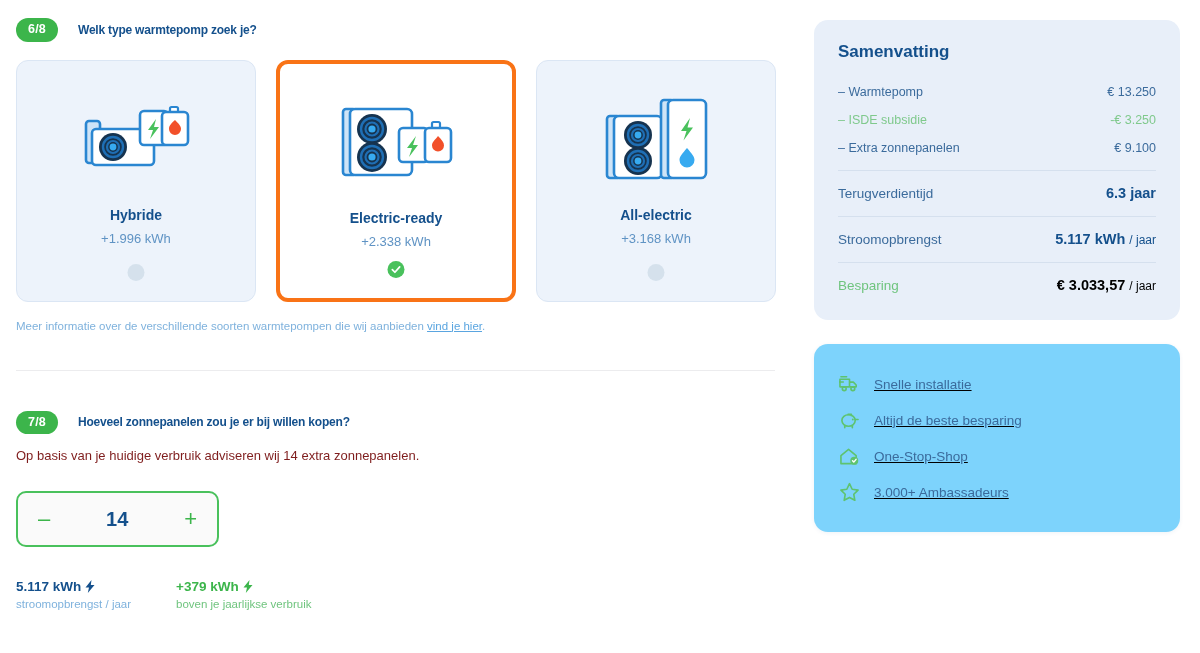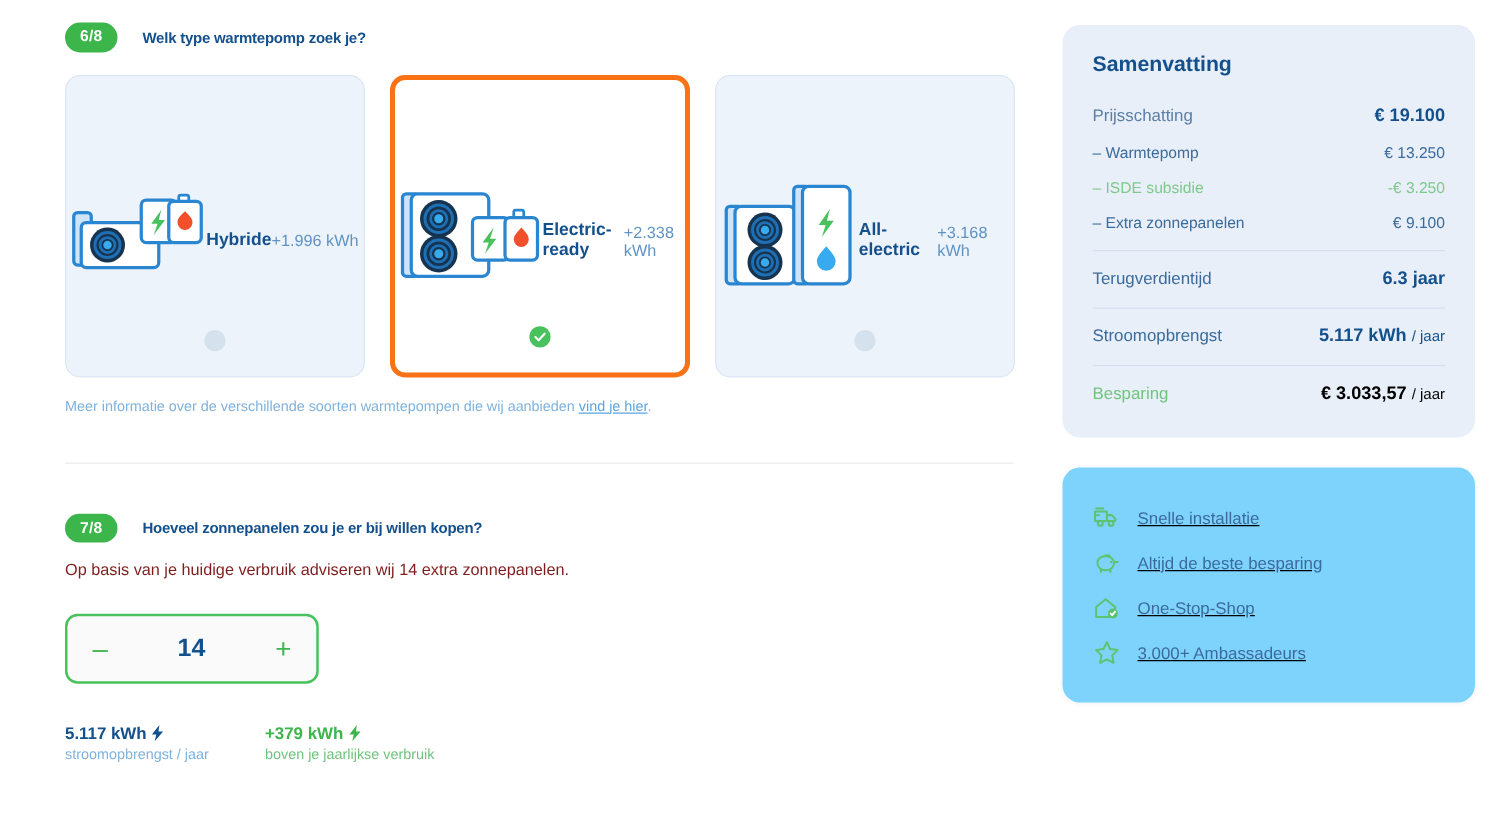--- a/index.html
+++ b/index.html
@@ -2,21 +2,21 @@
 <html><head>
 <meta charset="utf-8">
 <style>
   * { box-sizing: border-box; margin: 0; padding: 0; }
   html, body {
     width: 1200px; height: 653px;
     background: #ffffff;
     font-family: "Liberation Sans", sans-serif;
     overflow: hidden;
   }
-  .page { position: relative; width: 1200px; height: 653px; display: flex; padding-left: 36px; }
+  .page { position: relative; width: 1200px; height: 653px; display: flex; }
 
   
   .left { width: 800px; padding: 18px 24px 0 16px; position: relative; }
 
   .q-head { display: flex; align-items: center; gap: 20px; }
   .step-badge {
     background: #3cb54b; color: #ffffff;
     font-size: 12.5px; font-weight: bold;
     padding: 5px 12px 6px; border-radius: 14px;
     letter-spacing: .2px; line-height: 1;
@@ -25,21 +25,21 @@
     color: #14508c; font-size: 12px; font-weight: bold;
     letter-spacing: -.2px;
   }
 
   
   .cards { display: flex; gap: 20px; margin-top: 18px; }
   .card {
     width: 242px; height: 242px;
     border-radius: 12px;
     background: #edf3fb; border: 1px solid #dbe6f4;
-    display: flex; flex-direction: row; align-items: center;
+    display: flex; flex-direction: column; align-items: center;
     padding-top: 16px; position: relative;
   }
   .card.selected {
     background: #ffffff; border: 4px solid #f97316;
   }
   .card-art { height: 126px; display: flex; align-items: center; justify-content: center; }
   .card-name { color: #14508c; font-size: 14px; font-weight: bold; margin-top: 4px; }
   .card-kwh { color: #5f93c4; font-size: 13px; margin-top: 8px; }
   .card-radio {
     position: absolute; bottom: 20px; left: 50%; transform: translateX(-50%);
@@ -237,24 +237,20 @@
         </div>
       </div>
     </div>
   </div>
 
   <div class="right">
 
     <div class="summary">
       <h2>Samenvatting</h2>
 
-      <div class="row primary">
-        <span class="lbl">Prijsschatting</span>
-        <span class="val">€ 19.100</span>
-      </div>
 
       <div class="row sub">
         <span class="lbl">– Warmtepomp</span>
         <span class="val">€ 13.250</span>
       </div>
 
       <div class="row sub green">
         <span class="lbl">– ISDE subsidie</span>
         <span class="val">-€ 3.250</span>
       </div>

